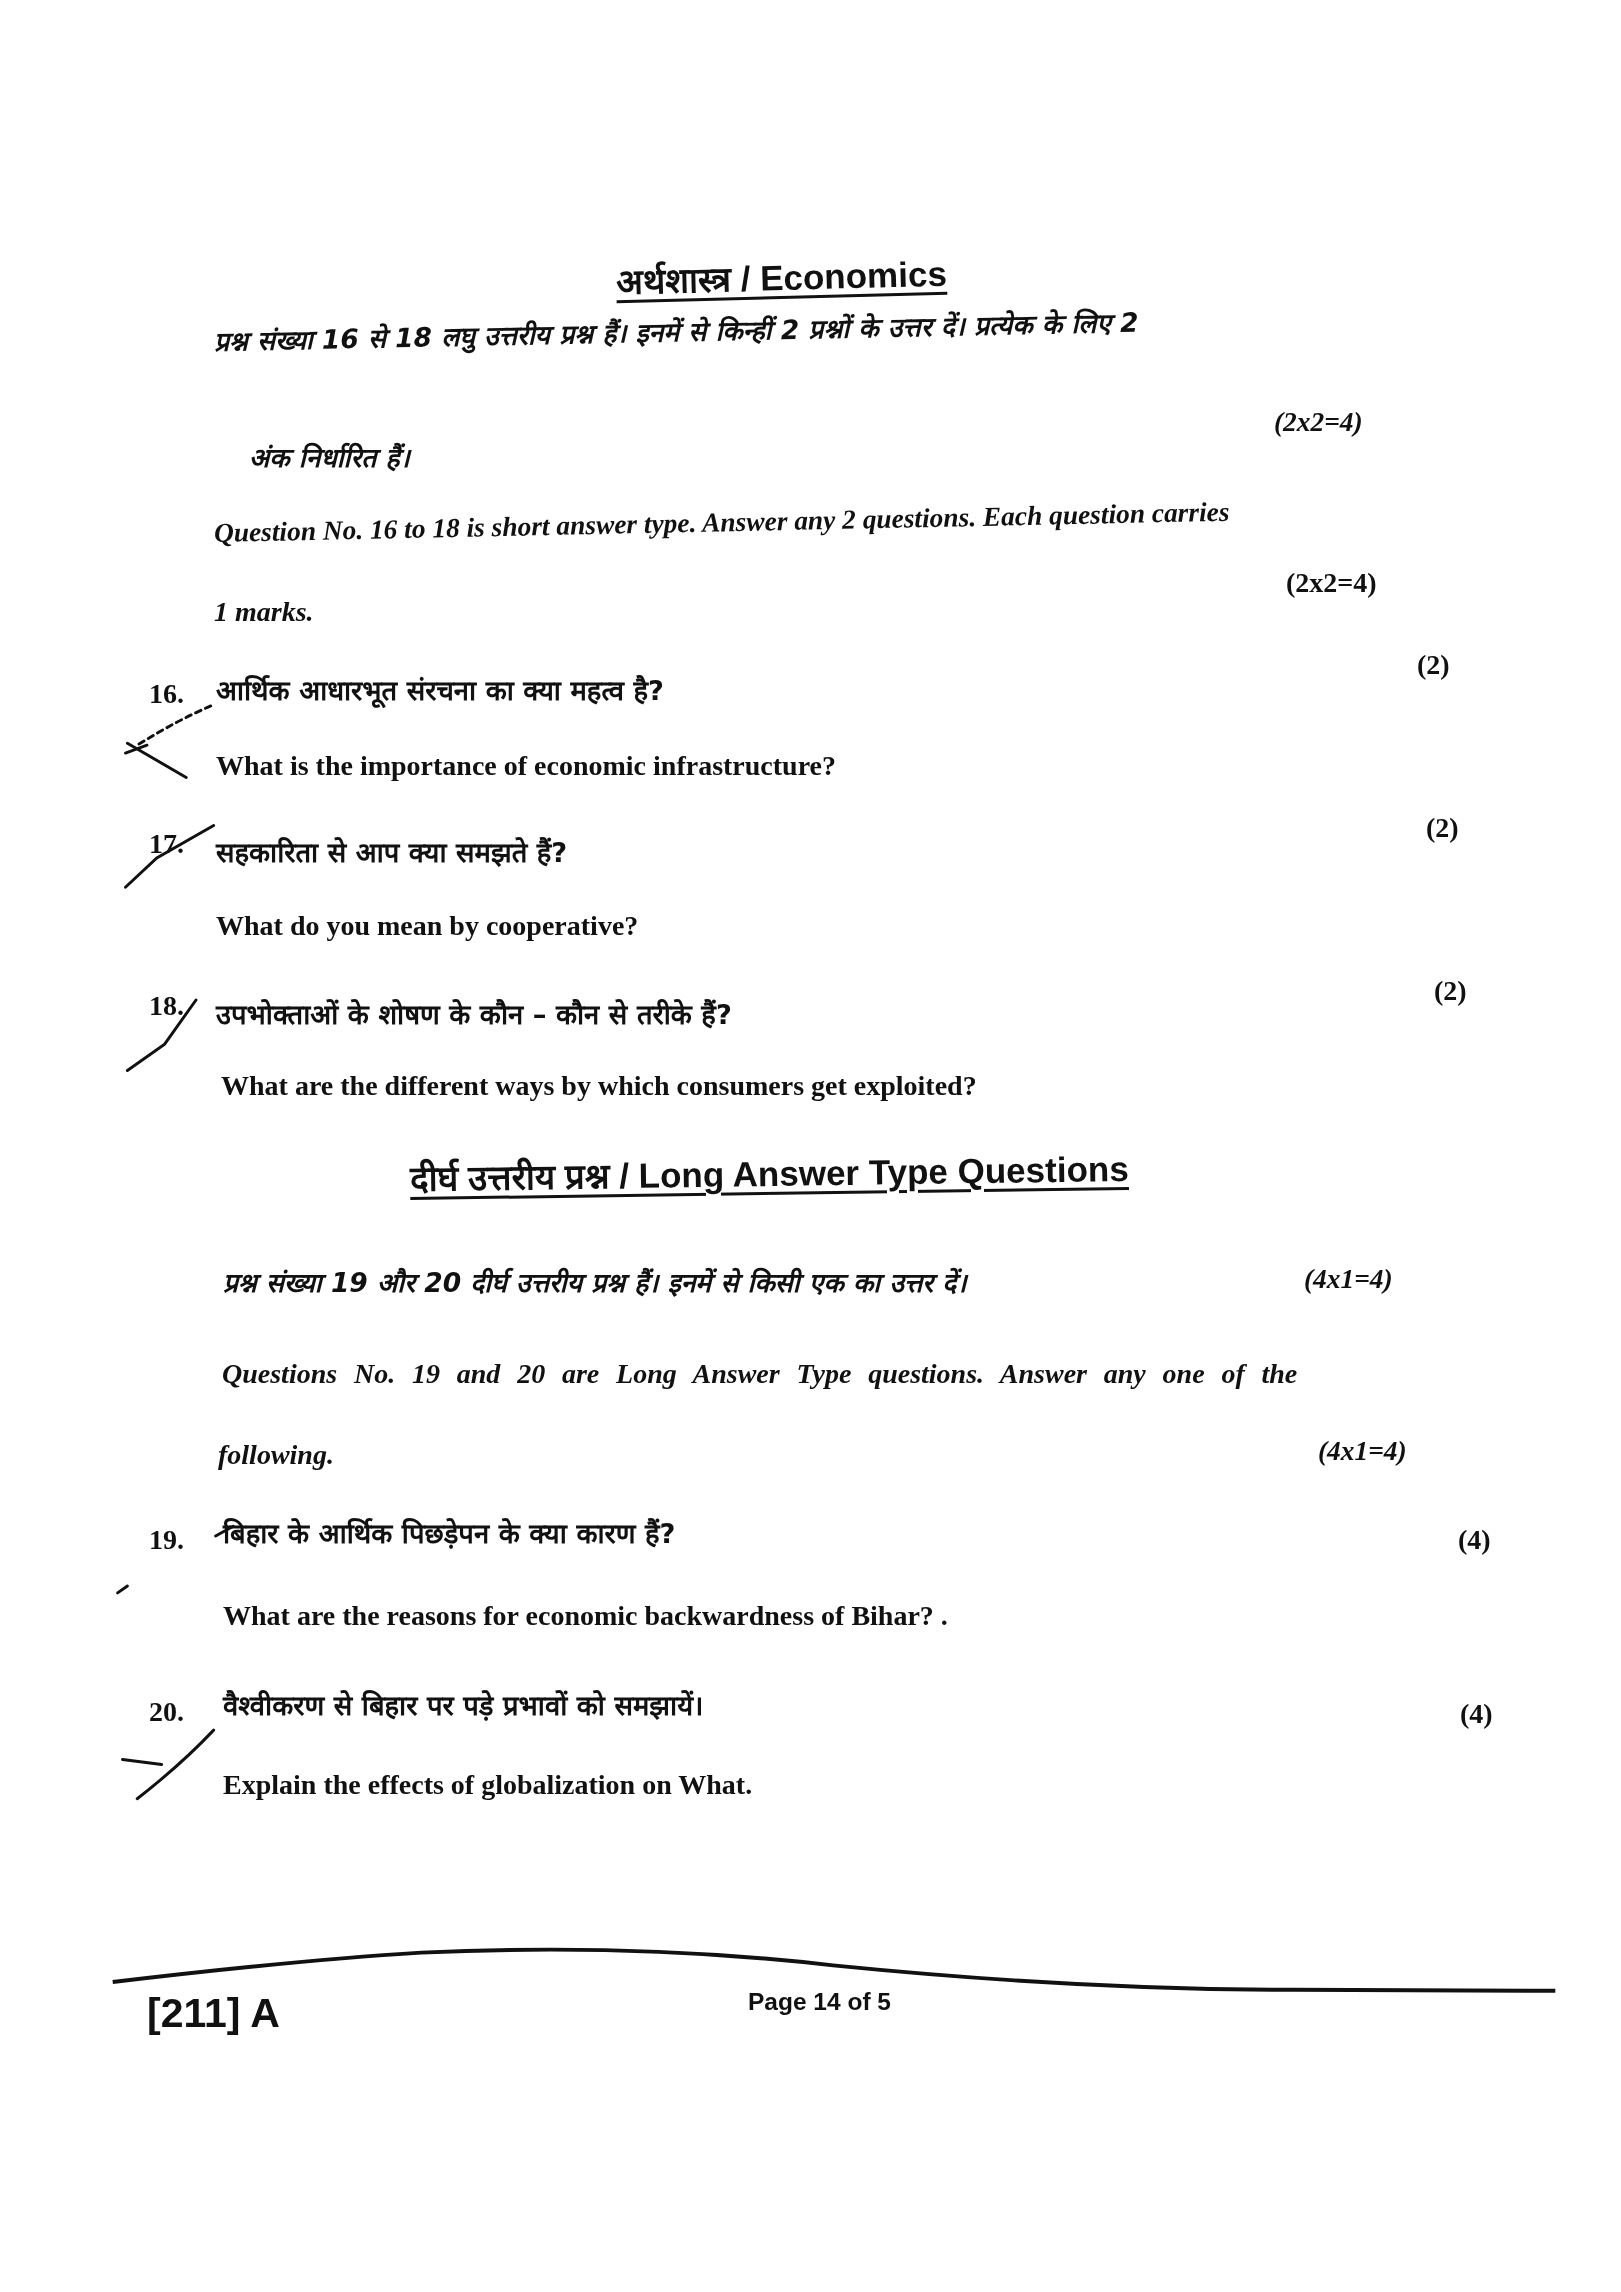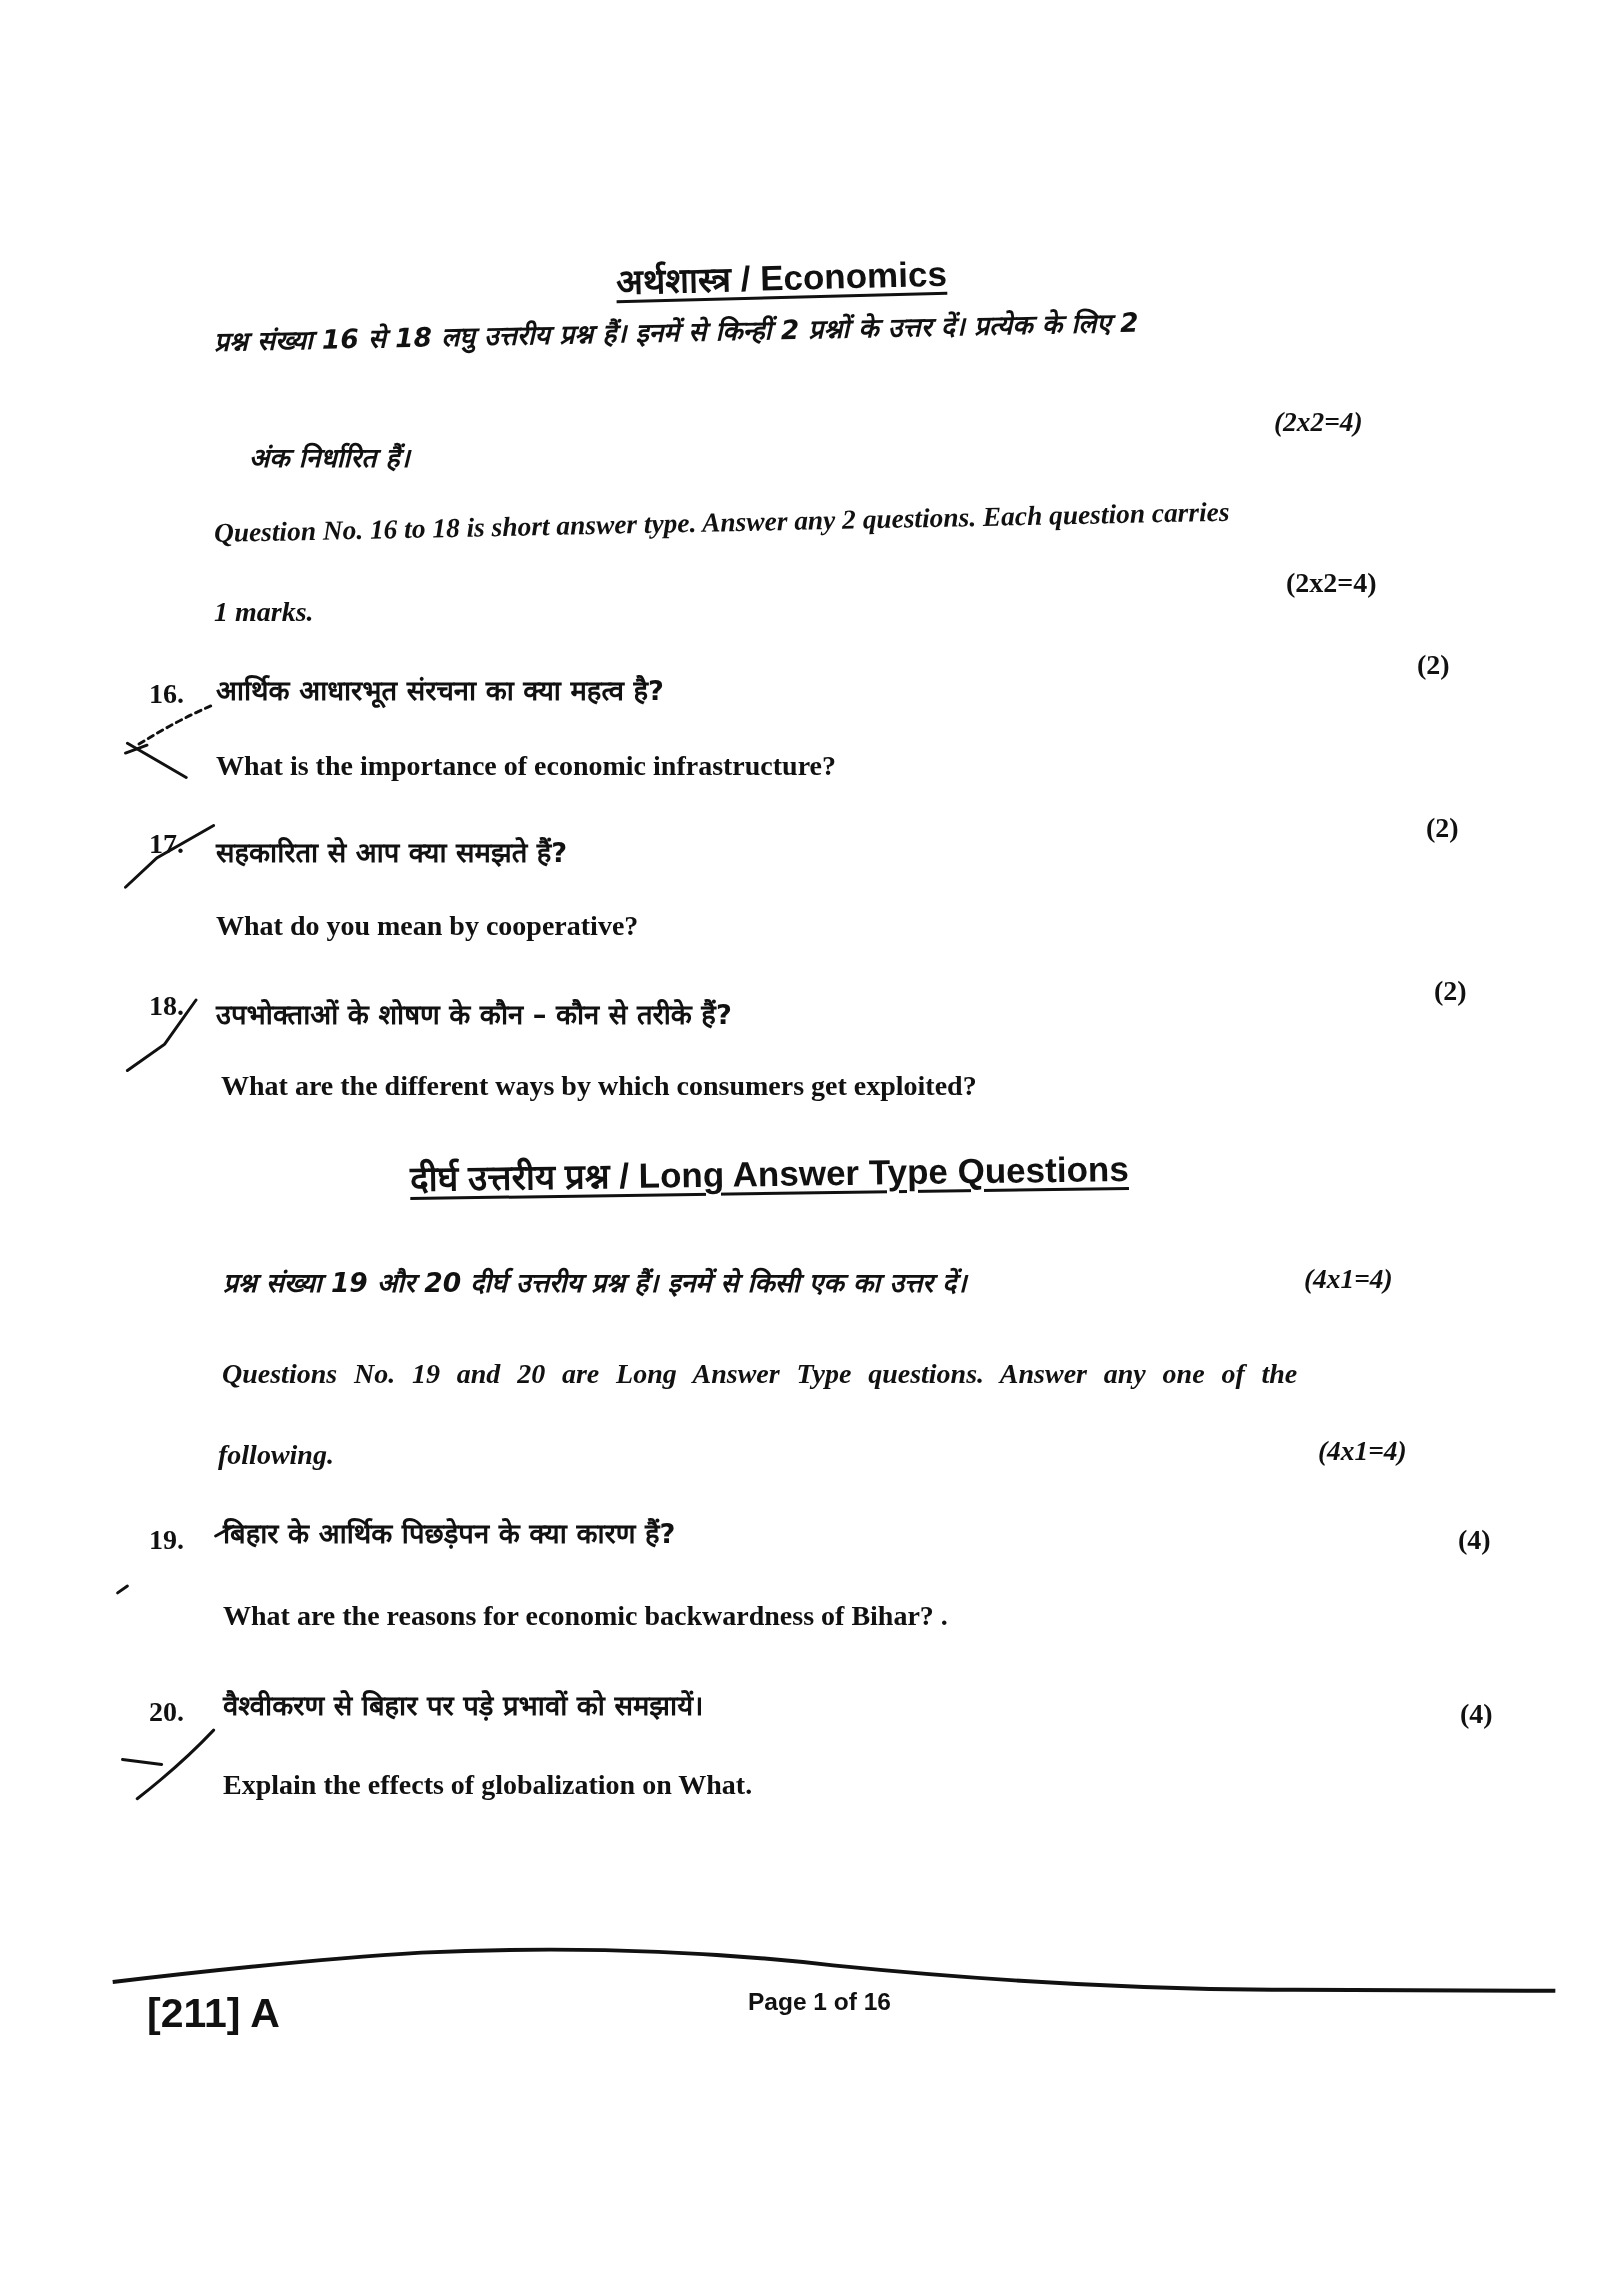--- a/index.html
+++ b/index.html
@@ -81,14 +81,14 @@
     <path d="M120 1625 L130 1618"></path>
 
     <path d="M218 1765 Q185 1800 140 1835"></path>
     <path d="M125 1795 L165 1800"></path>
   </g>
 
   <path d="M115 2022 Q300 2000 430 1992 Q650 1982 850 2005 Q1100 2030 1320 2030 L1587 2031" stroke="#111" stroke-width="4" fill="none"></path>
 </svg>
 
 <div class="abs footer-code" style="left:147px; top:1990px;">[211] A</div>
-<div class="abs footer-page" style="left:748px; top:1988px;">Page 1 of 16</div>
+<div class="abs footer-page" style="left:748px; top:1988px;">Page 14 of 5</div>
 
 
 </body></html>

